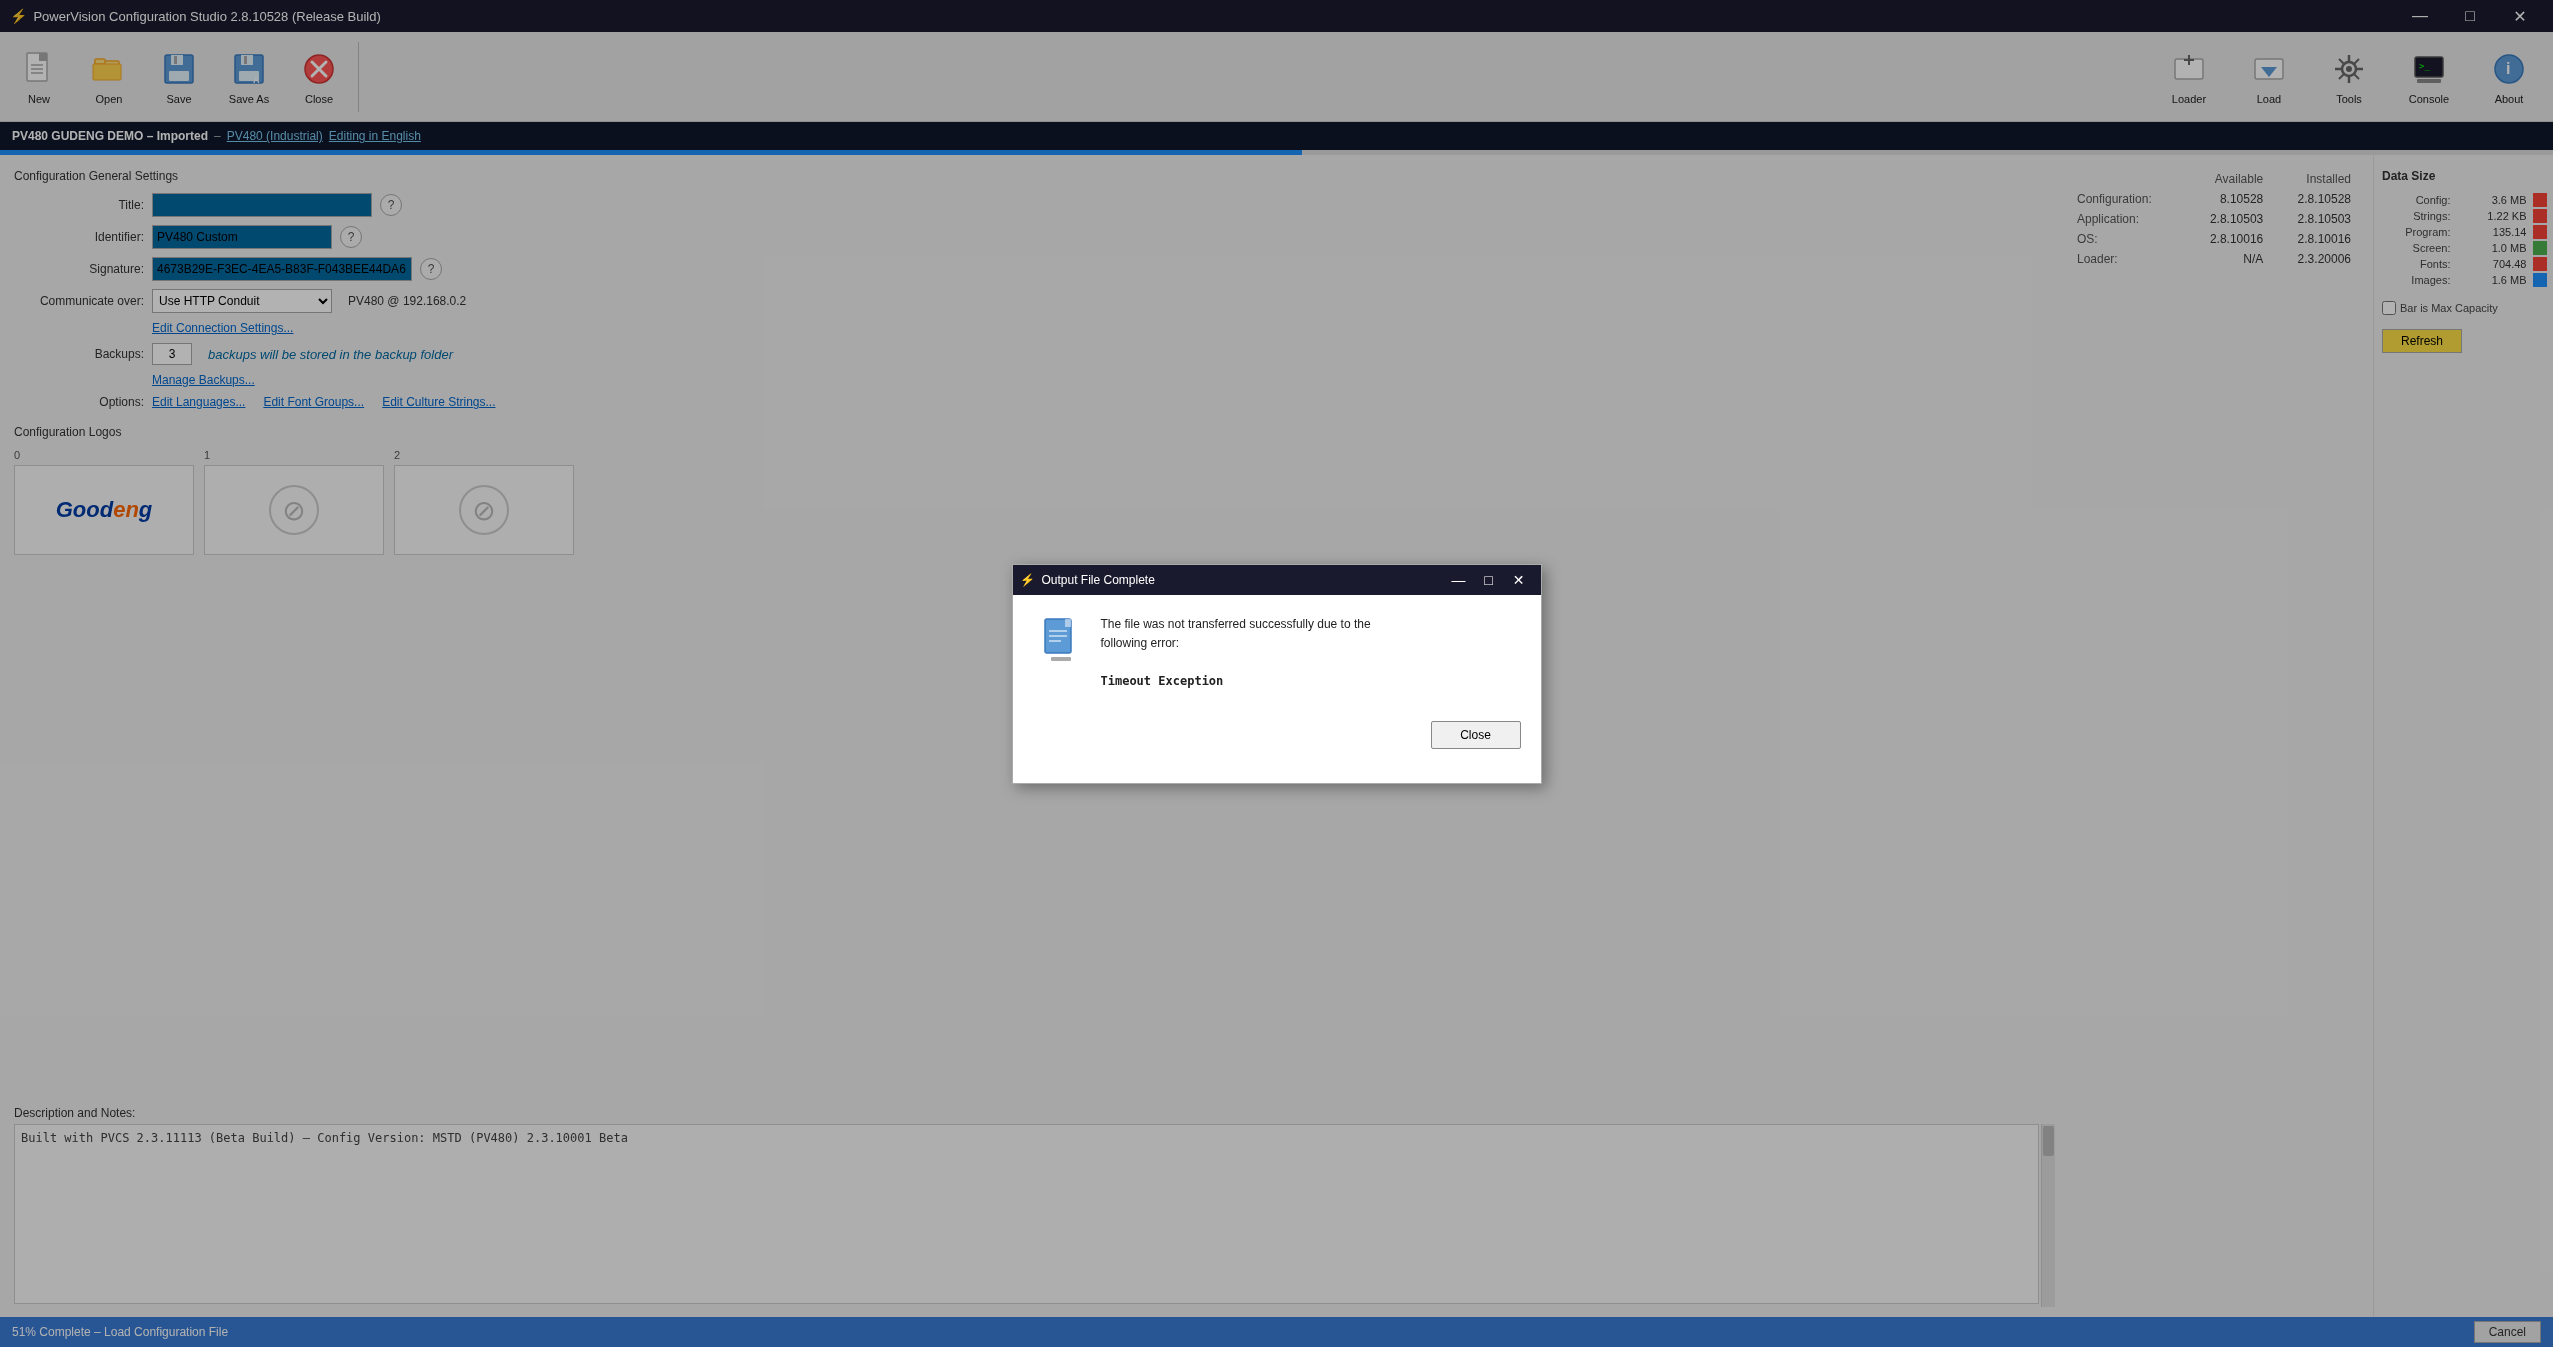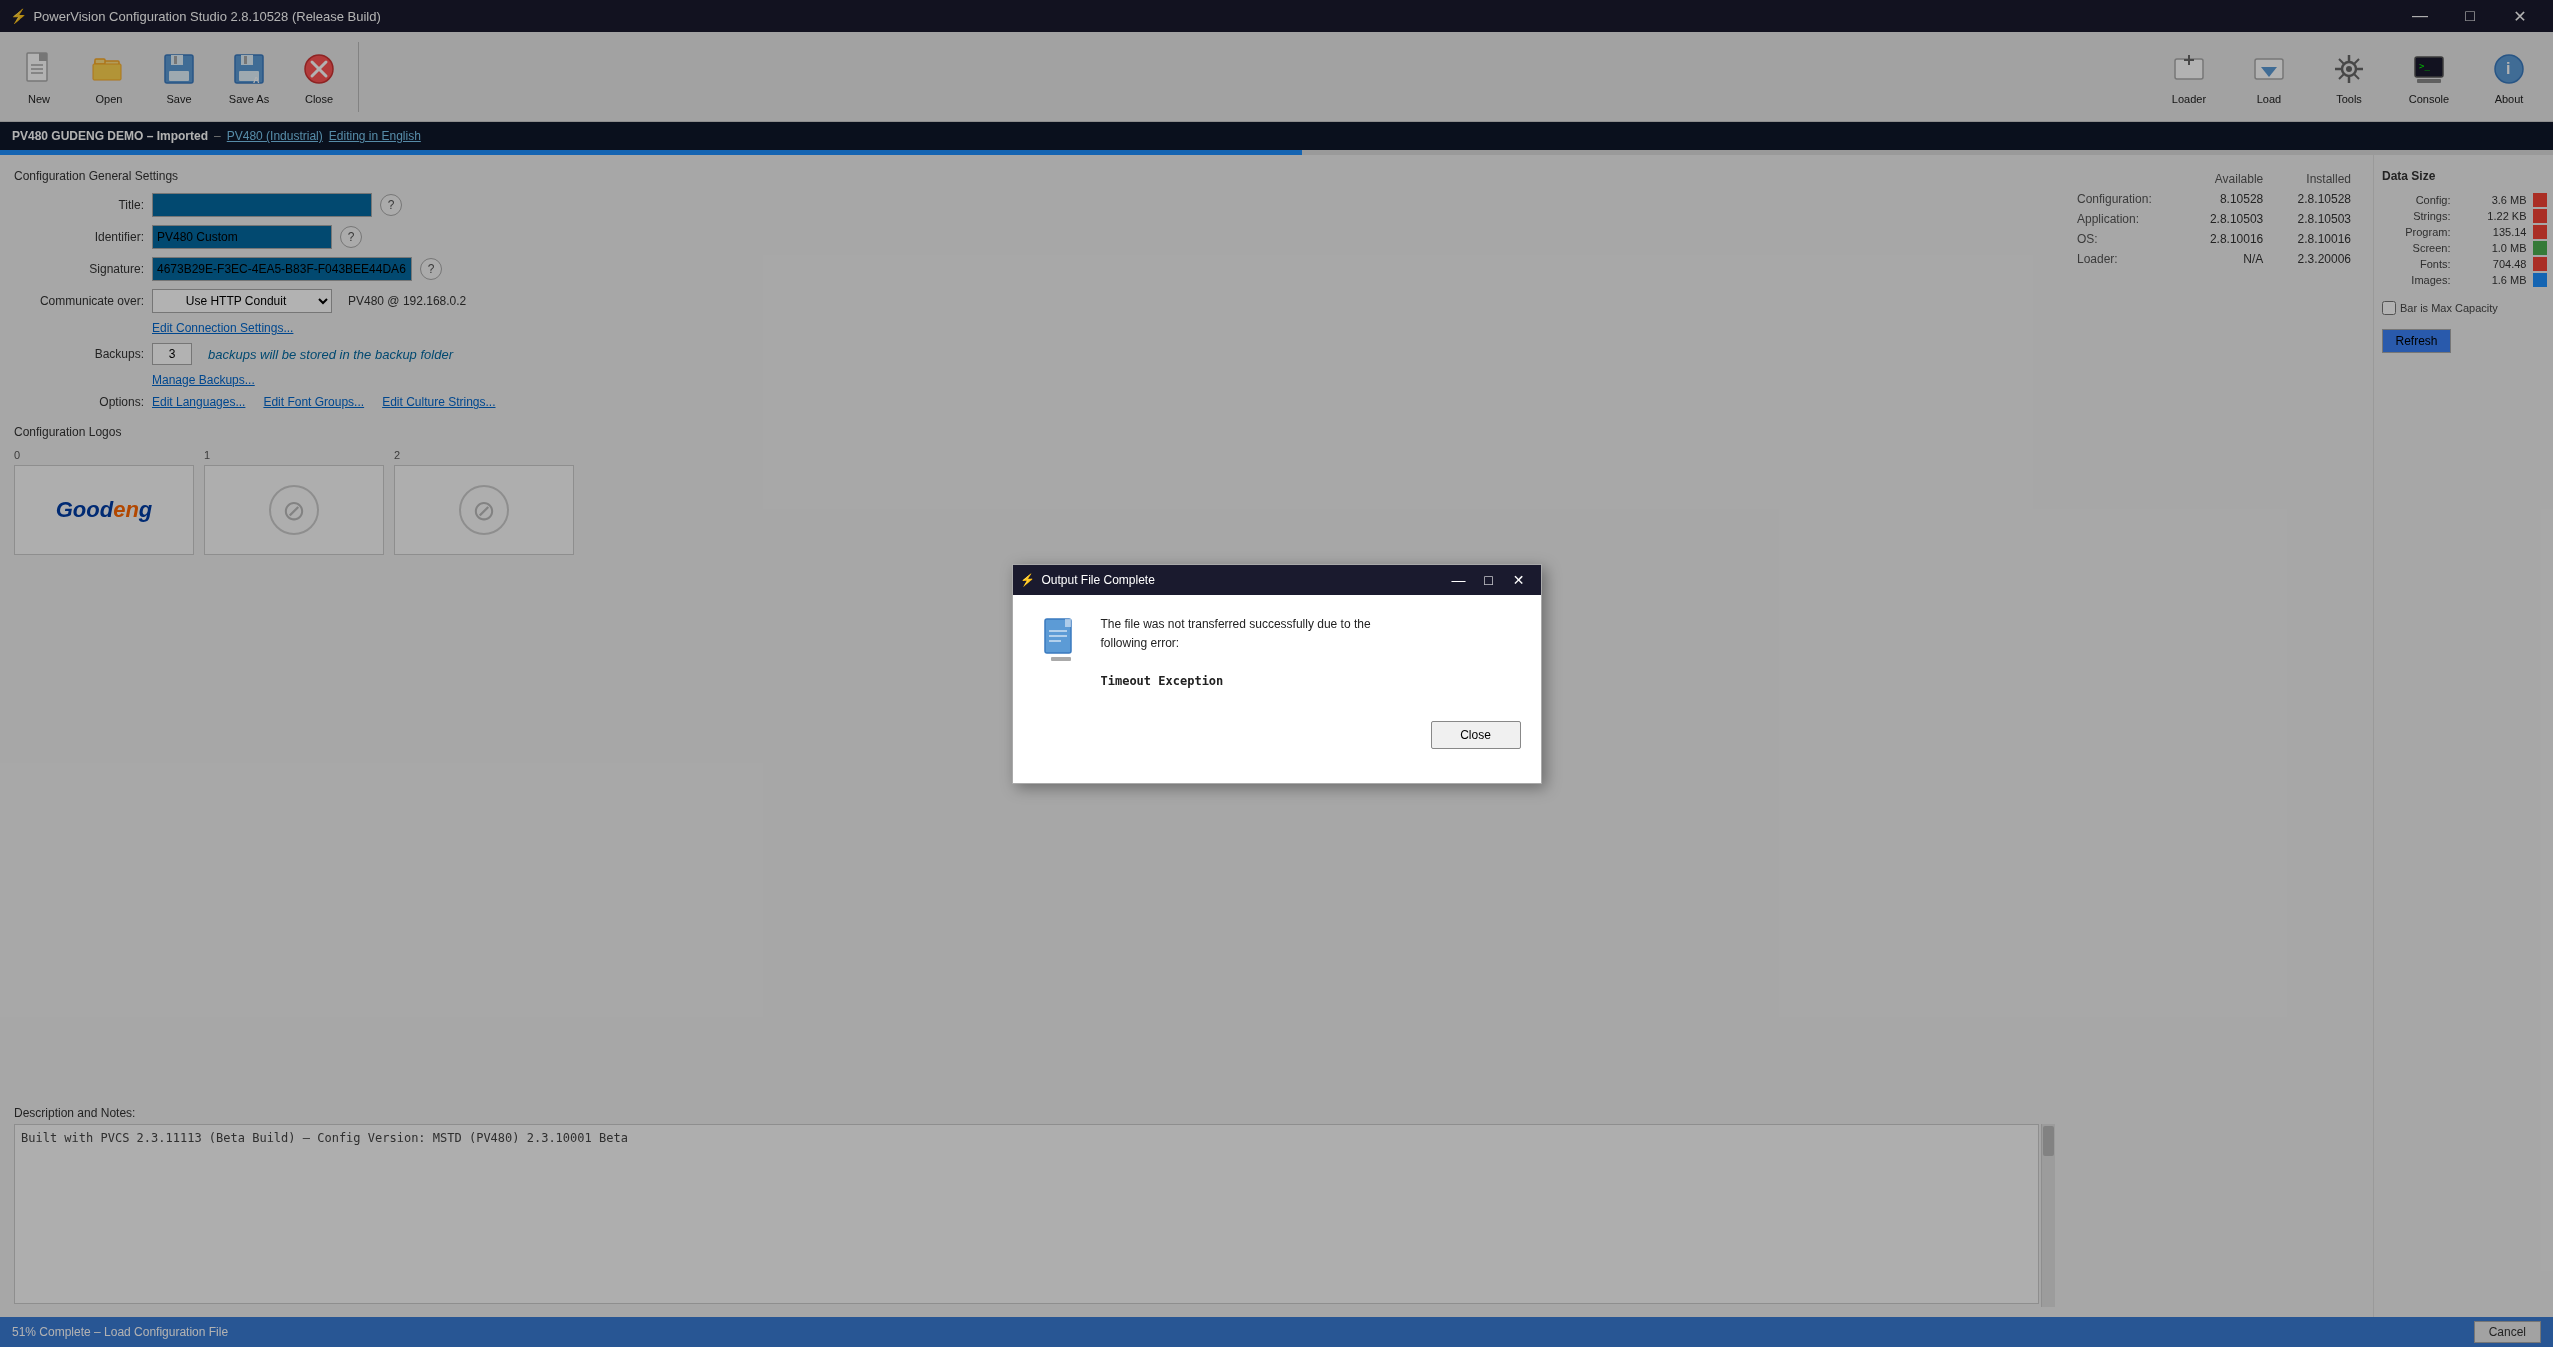--- a/index.html
+++ b/index.html
@@ -558,21 +558,21 @@
       </div>
 
       <div class="form-row">
         <span class="form-label">Signature:</span>
         <input class="form-input" type="text" value="4673B29E-F3EC-4EA5-B83F-F043BEE44DA6" style="width: 260px;">
         <button class="help-btn">?</button>
       </div>
 
       <div class="form-row">
         <span class="form-label">Communicate over:</span>
-        <select class="form-select" style="width:180px;text-align:center;">
+        <select class="form-select" style="width:180px;">
           <option>Use HTTP Conduit</option>
         </select>
         <span class="inline-text" style="margin-left:8px;">PV480 @ 192.168.0.2</span>
       </div>
 
       <div class="form-row">
         <span style="width:130px; flex-shrink:0;"></span>
         <span class="link-text">Edit Connection Settings...</span>
       </div>
 
@@ -707,21 +707,21 @@
         <span class="ds-bar-value">1.6 MB</span>
         <span class="ds-color-box" style="background:#1e90ff;"></span>
       </div>
     </div>
 
     <div style="display:flex;align-items:center;gap:4px;margin-top:8px;">
       <input type="checkbox" style="width: 14px; height: 14px;">
       <span style="font-size:11px;color:#444;">Bar is Max Capacity</span>
     </div>
 
-    <button style="margin-top:8px;width:69px;height:24px;border:1px solid #aaa;background:#3b82f6;cursor:pointer;font-size:12px;">Refresh</button>
+    <button style="margin-top:8px;width:80px;height:24px;border:1px solid #aaa;background:#fde047;cursor:pointer;font-size:12px;">Refresh</button>
   </div>
 
 </div>
 
 <div id="status-bar">
   <span>51% Complete – Load Configuration File</span>
   <button class="status-cancel-btn">Cancel</button>
 </div>
 
 <div id="modal-overlay">

